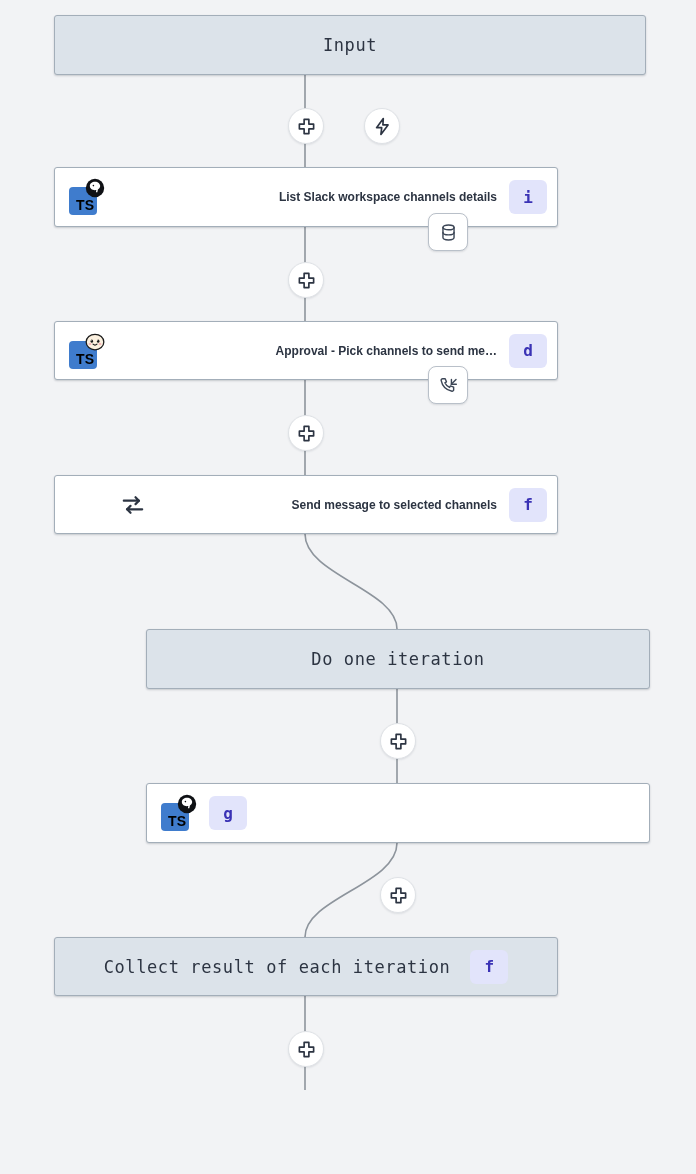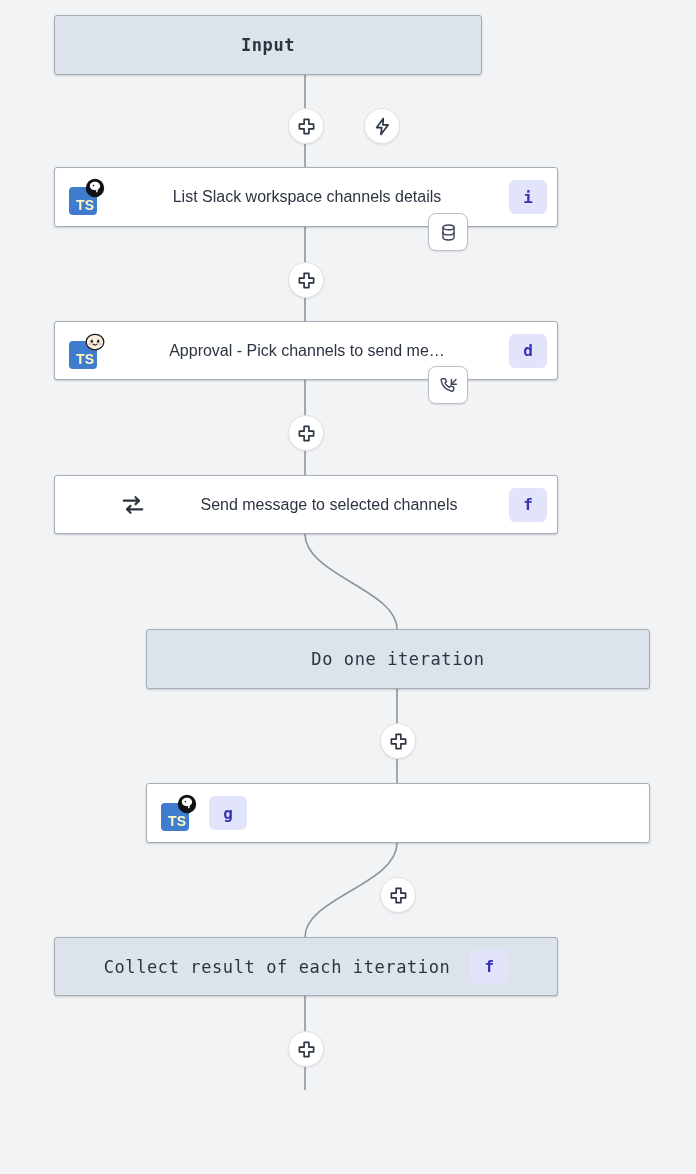--- a/index.html
+++ b/index.html
@@ -69,27 +69,28 @@
     min-width: 44px;
     height: 40px;
     margin-left: 12px;
     position: relative;
     display: flex;
     align-items: center;
     justify-content: center;
   }
   .node .row-label {
     flex: 1;
-    font-size: 16px;
+    font-size: 12px;
     color: #2c3442;
     white-space: nowrap;
     overflow: hidden;
     text-overflow: ellipsis;
-    text-align: center;
+    text-align: right;
     padding: 0 6px;
+    font-weight: bold;
   }
 
   
   .badge-letter {
     min-width: 38px;
     height: 34px;
     margin-right: 10px;
     margin-left: 6px;
     border-radius: 6px;
     background: #e2e4fb;
@@ -117,21 +118,21 @@
 
   
   .ts-icon {
     position: absolute;
     left: 2px;
     top: 10px;
     width: 28px;
     height: 28px;
     background: #3f7ccd;
     border-radius: 4px;
-    color: #fef9c3;
+    color: #000000;
     font-family: "Liberation Sans", sans-serif;
     font-weight: bold;
     font-size: 14px;
     display: flex;
     align-items: flex-end;
     justify-content: flex-end;
     line-height: 1;
     padding: 8px 3px 3px 0;
     box-sizing: border-box;
   }
@@ -192,21 +193,21 @@
 
     <path class="edge-path" d="M 305 534 C 305 575, 397 590, 397 629"></path>
 
     <path class="edge-path" d="M 397 689 L 397 783"></path>
 
     <path class="edge-path" d="M 397 843 C 397 884, 305 898, 305 937"></path>
 
     <path class="edge-path" d="M 305 996 L 305 1090"></path>
   </svg>
 
-  <div class="node tone-blue" style="left:54px; top:15px; width:428px; height:60px;font-weight:bold;">
+  <div class="node tone-blue" style="left:54px; top:15px; width:592px; height:60px;">
     <span class="center-label">Input</span>
   </div>
 
   <div class="wire-btn" style="left:288px; top:108px;">
     <svg class="ico" width="19" height="19" viewBox="0 0 24 24" fill="none" stroke="#2c3442" stroke-width="2.1" stroke-linecap="round" stroke-linejoin="round">
       <path d="M9 3 h6 v6 h6 v6 h-6 v6 h-6 v-6 h-6 v-6 h6 z"></path>
     </svg>
   </div>
 
   <div class="wire-btn" style="left:364px; top:108px;">

